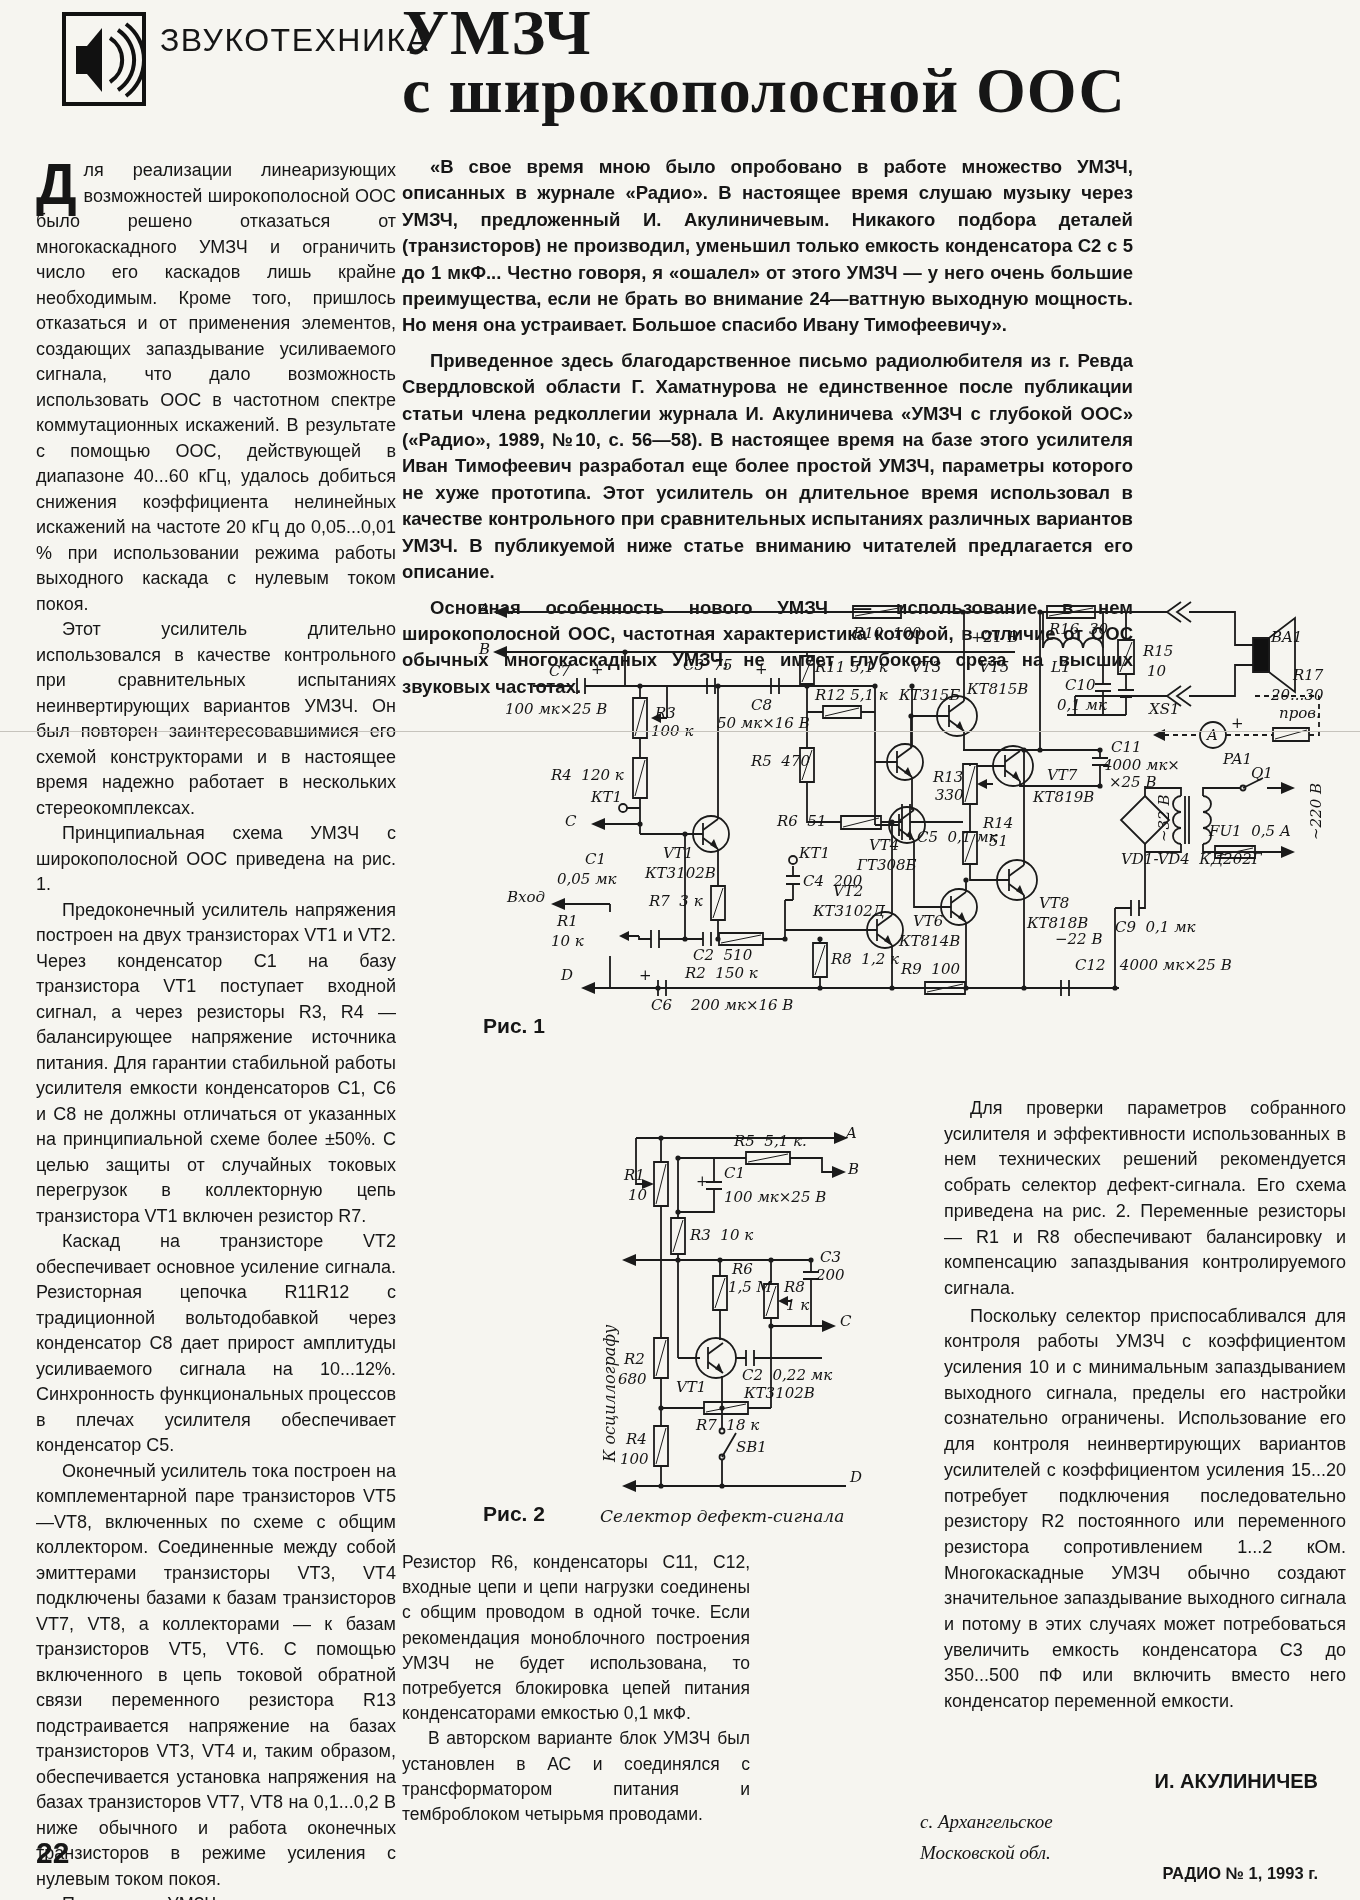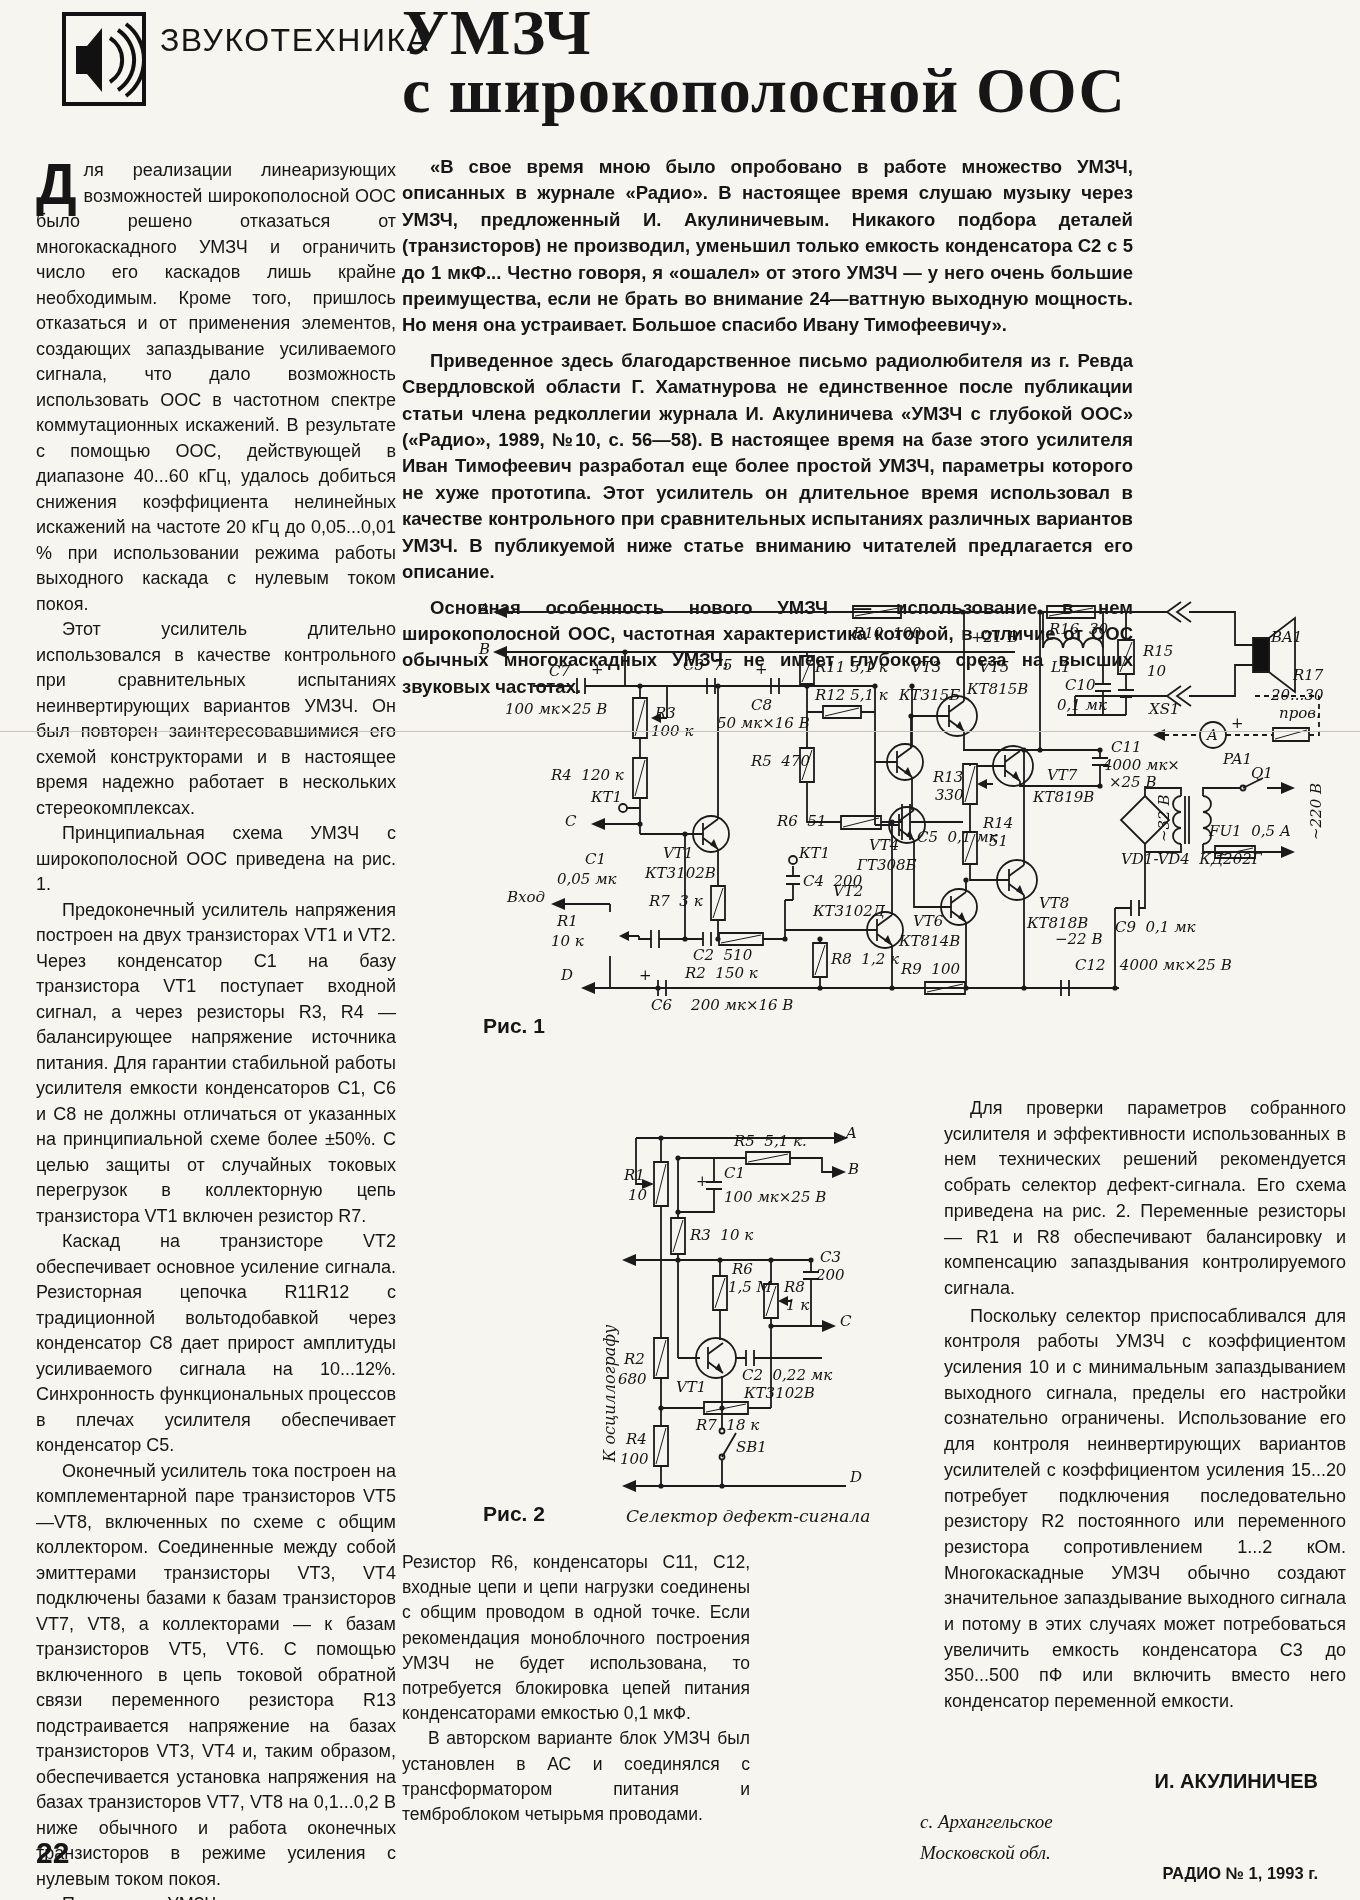--- a/index.html
+++ b/index.html
@@ -391,21 +391,21 @@
         <span class="clabel" style="left: 22px; top: 244px;">680</span>
         <span class="clabel" style="left: 100px; top: 290px;">R7  18 к</span>
         <span class="clabel" style="left: 30px; top: 304px;">R4</span>
         <span class="clabel" style="left: 24px; top: 324px;">100</span>
         <span class="clabel" style="left: 140px; top: 312px;">SB1</span>
         <span class="clabel" style="left: 254px; top: 342px;">D</span>
       </div>
     <span class="sidelabel" style="left:4px;top:336px;">К осциллографу</span>
   </div>
   <div class="figcap" style="left:483px;top:1502px;">Рис. 2</div>
-  <div class="subcap" style="left:626px;top:1506px;">Селектор дефект-сигнала</div>
+  <div class="subcap" style="left:600px;top:1506px;">Селектор дефект-сигнала</div>
 
   <div class="col midcol">
       <p>Резистор R6, конденсаторы С11, С12, входные цепи и цепи нагрузки соединены с общим проводом в одной точке. Если рекомендация моноблочного построения УМЗЧ не будет использована, то потребуется блокировка цепей питания конденсаторами емкостью 0,1 мкФ.</p>
       <p>В авторском варианте блок УМЗЧ был установлен в АС и соединялся с трансформатором питания и темброблоком четырьмя проводами.</p>
     </div>
 
   <div class="col rightcol">
       <p>Для проверки параметров собранного усилителя и эффективности использованных в нем технических решений рекомендуется собрать селектор дефект-сигнала. Его схема приведена на рис. 2. Переменные резисторы — R1 и R8 обеспечивают балансировку и компенсацию запаздывания контролируемого сигнала.</p>
       <p>Поскольку селектор приспосабливался для контроля работы УМЗЧ с коэффициентом усиления 10 и с минимальным запаздыванием выходного сигнала, пределы его настройки сознательно ограничены. Использование его для контроля неинвертирующих вариантов усилителей с коэффициентом усиления 15...20 потребует подключения последовательно резистору R2 постоянного или переменного резистора сопротивлением 1...2 кОм. Многокаскадные УМЗЧ обычно создают значительное запаздывание выходного сигнала и потому в этих случаях может потребоваться увеличить емкость конденсатора С3 до 350...500 пФ или включить вместо него конденсатор переменной емкости.</p>
     </div>

